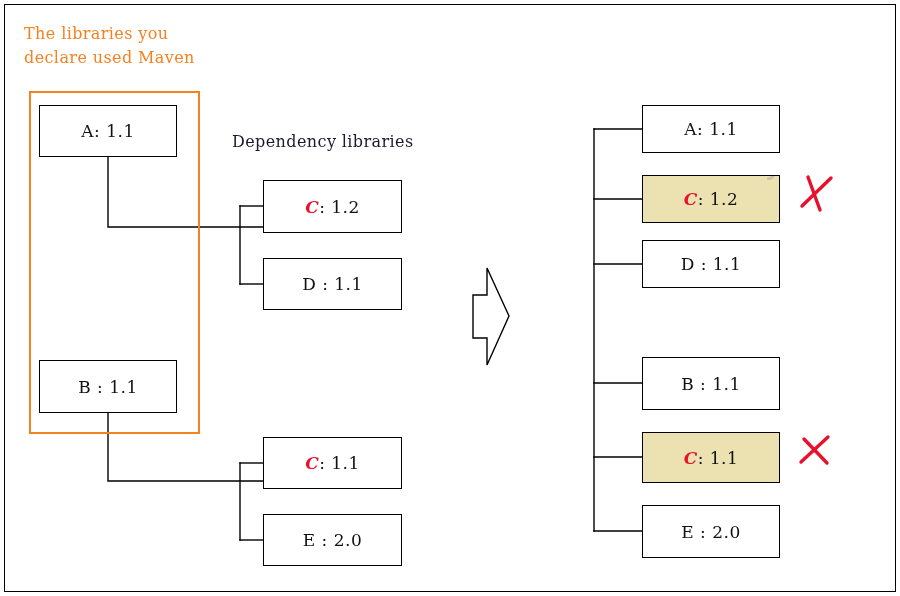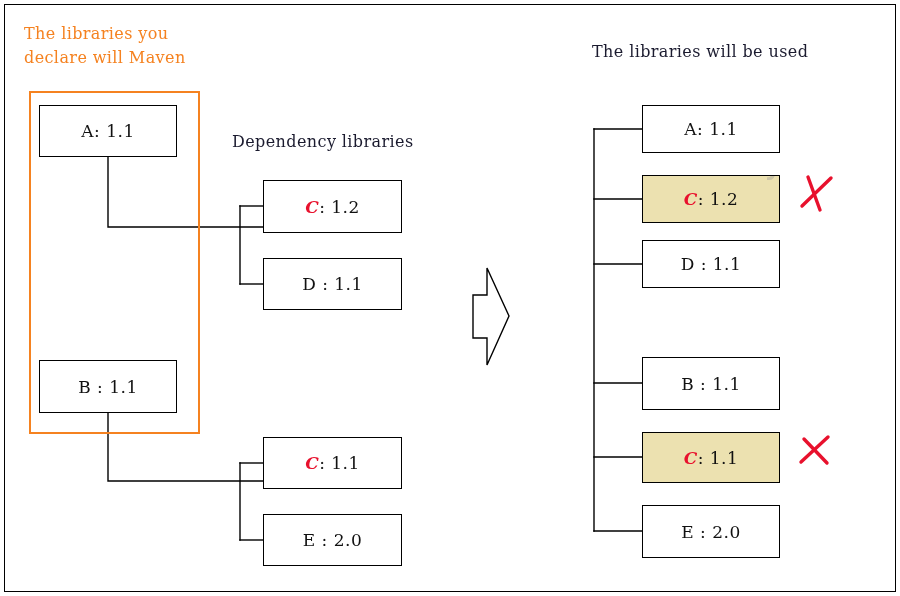--- a/index.html
+++ b/index.html
@@ -91,23 +91,22 @@
       <path d="M594,129 L642,129"></path>
       <path d="M594,199 L642,199"></path>
       <path d="M594,264 L642,264"></path>
       <path d="M594,383 L642,383"></path>
       <path d="M594,457 L642,457"></path>
       <path d="M594,531 L642,531"></path>
     </g>
   </svg>
 
   <div class="title title-left">The libraries you
-declare will Maven</div>
+declare used Maven</div>
   <div class="title title-mid">Dependency libraries</div>
-  <div class="title title-right">The libraries will be used</div>
 
   <div class="orange-rect"></div>
 
   <div class="nodebox" style="left:39px;top:105px;width:138px;height:52px;">
     <span class="lbl">A: 1.1</span>
   </div>
 
   <div class="nodebox" style="left:39px;top:360px;width:138px;height:53px;">
     <span class="lbl">B : 1.1</span>
   </div>

